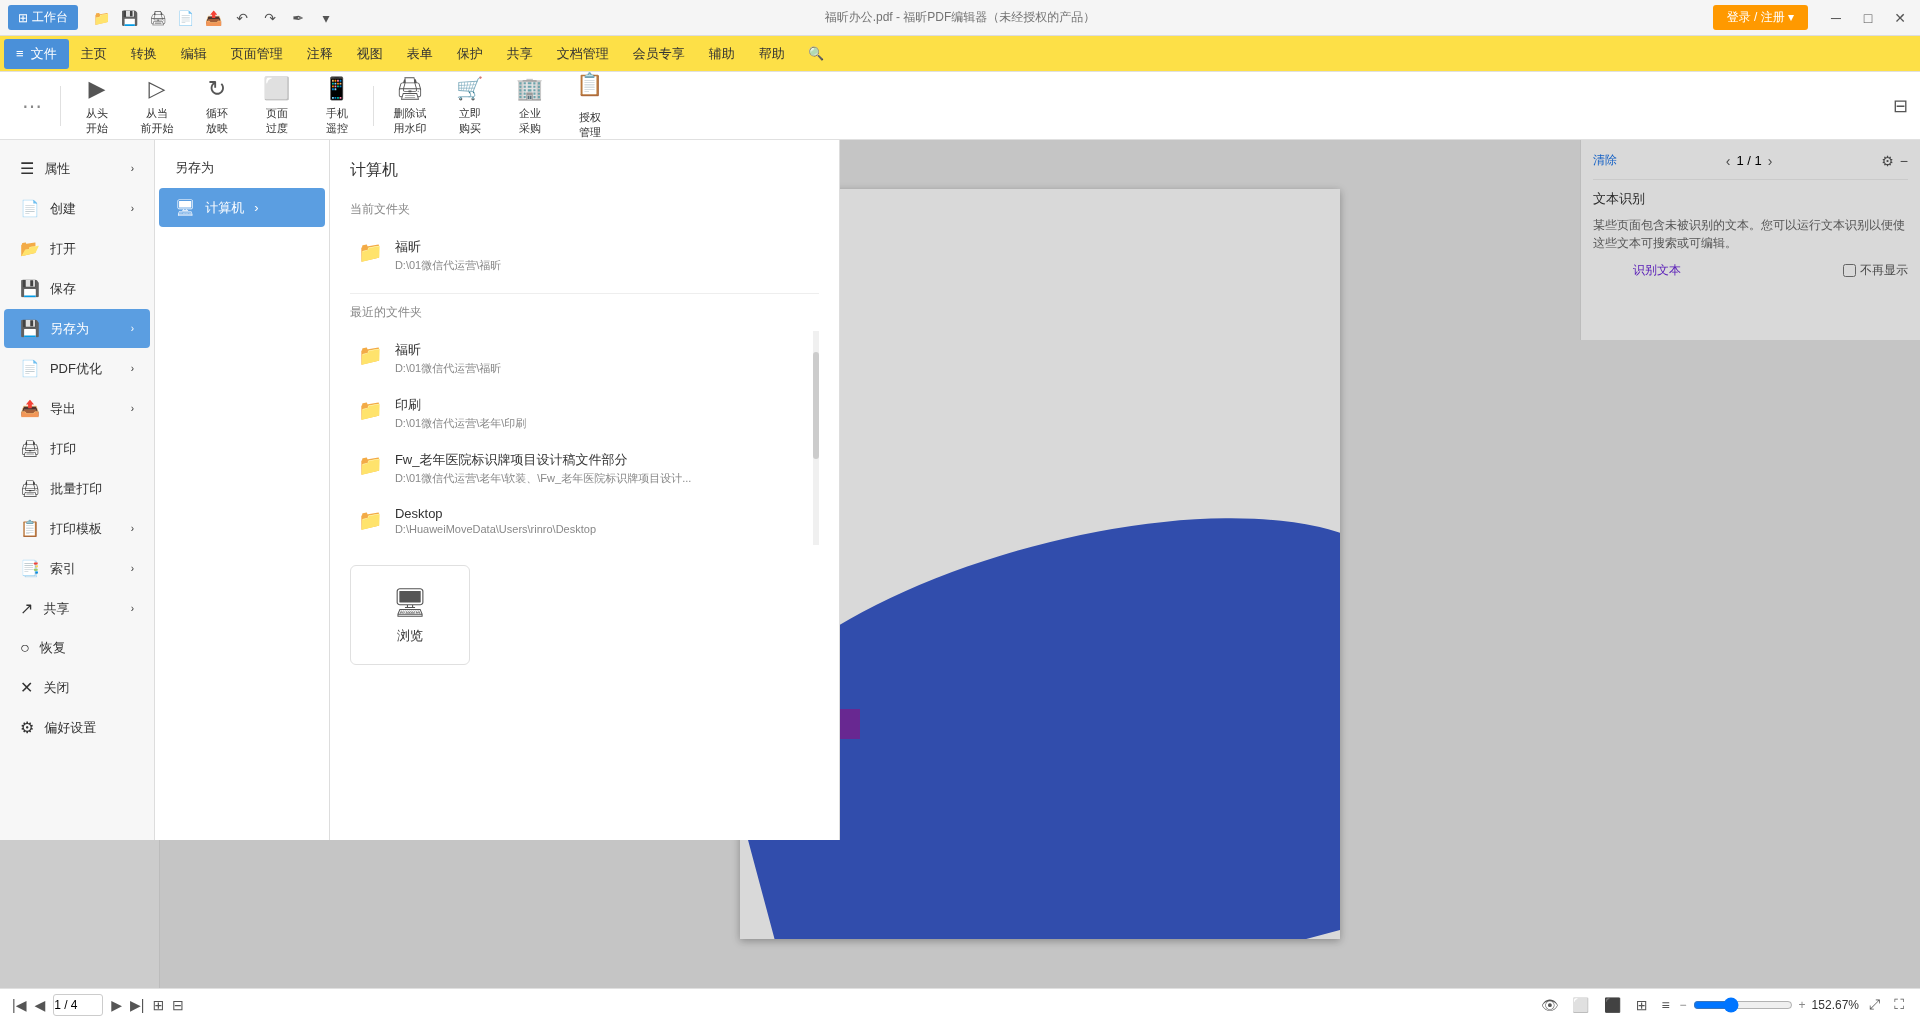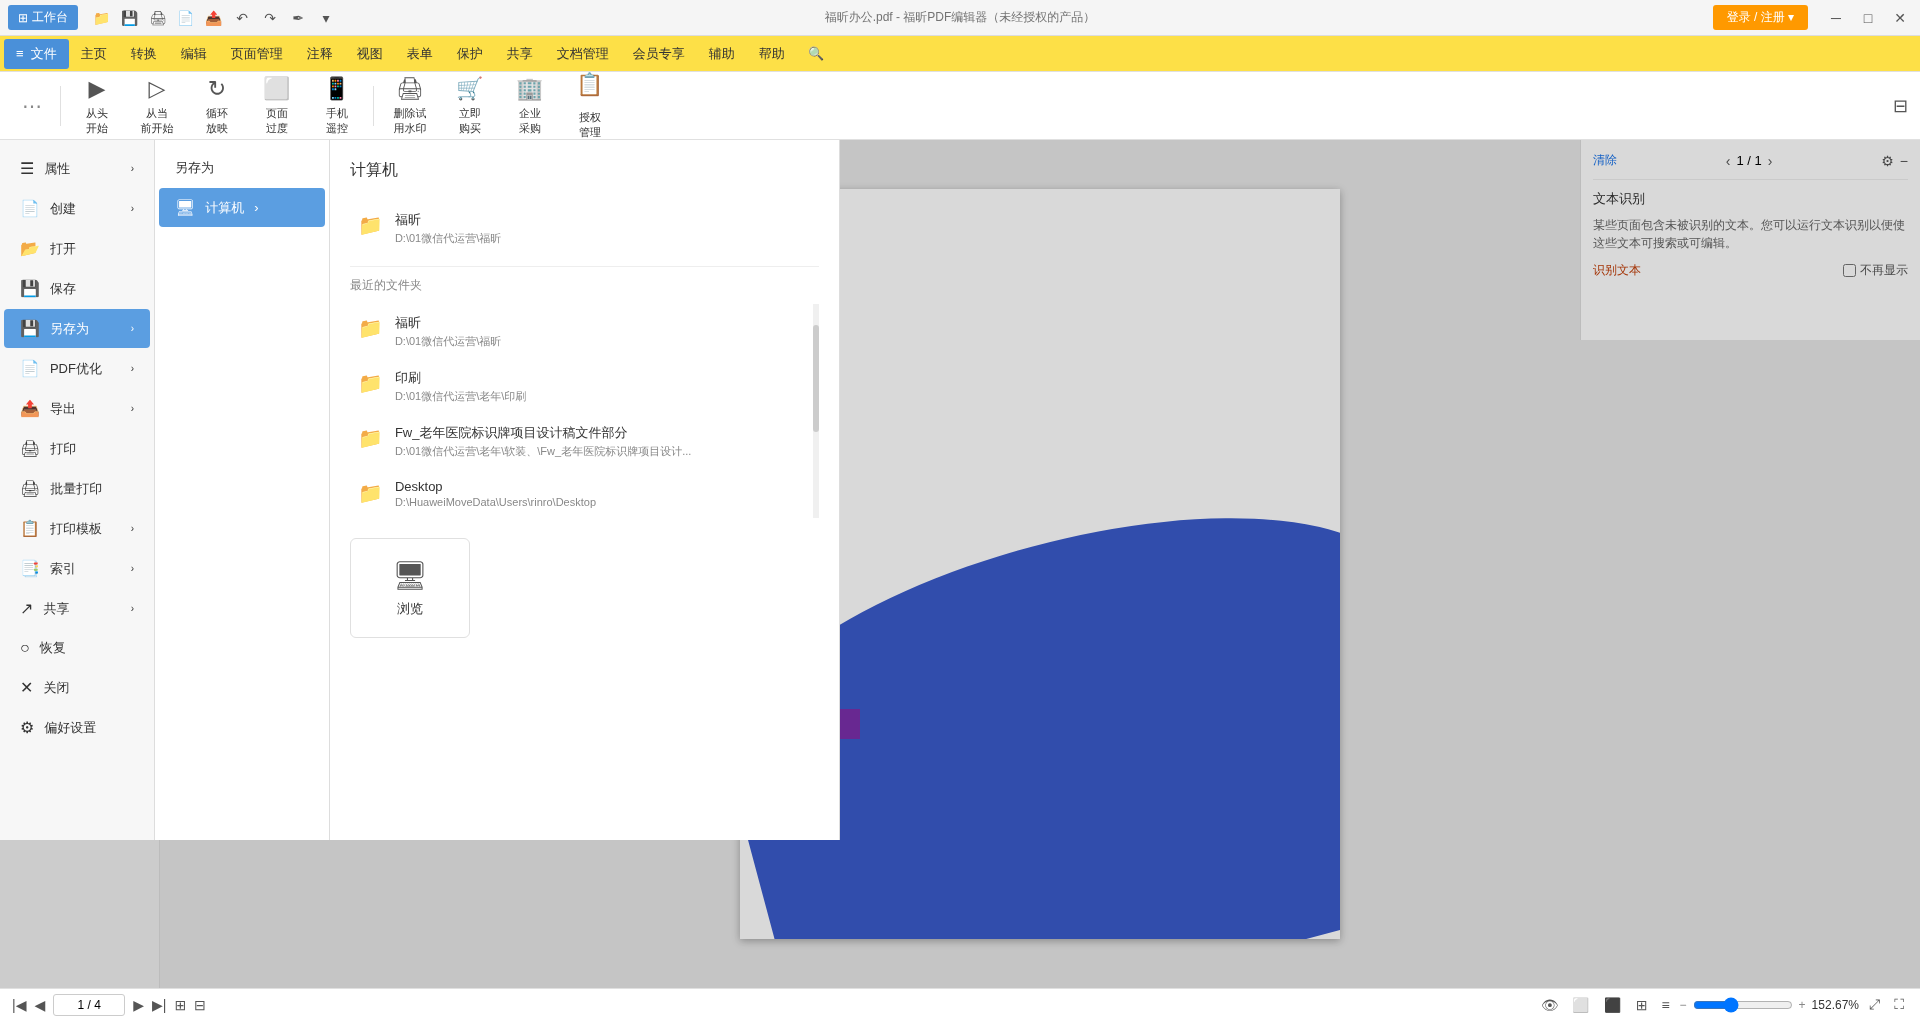--- a/index.html
+++ b/index.html
@@ -209,39 +209,39 @@
       padding: 12px;
     }
     .right-panel-header { display: flex; align-items: center; justify-content: space-between; margin-bottom: 10px; }
     .right-panel-nav { display: flex; align-items: center; gap: 6px; }
     .nav-btn { background: none; border: none; cursor: pointer; font-size: 14px; color: #555; }
     .right-panel-icons { display: flex; align-items: center; gap: 6px; }
 
     .text-recognition-section { margin-top: 8px; }
     .recognition-title { font-size: 13px; color: #333; font-weight: 500; margin-bottom: 8px; }
     .recognition-desc { font-size: 12px; color: #666; line-height: 1.5; margin-bottom: 10px; }
-    .recognition-link { color: #c2410c; font-size: 12px; cursor: pointer; text-decoration: none; }
+    .recognition-link { color: #6d28d9; font-size: 12px; cursor: pointer; text-decoration: none; margin-left: 40px; }
     .recognition-footer { display: flex; align-items: center; justify-content: space-between; margin-top: 8px; }
     .no-show-check { display: flex; align-items: center; gap: 4px; font-size: 12px; color: #555; }
 
     
     .bottom-bar {
       position: absolute;
       bottom: 0; left: 0; right: 0;
       height: 32px;
       background: white;
       border-top: 1px solid #e0e0e0;
       display: flex;
       align-items: center;
       padding: 0 12px;
       gap: 8px;
     }
     .bottom-nav-btn { background: none; border: none; cursor: pointer; font-size: 14px; color: #555; }
     .page-input-group { display: flex; align-items: center; gap: 4px; }
-    .page-input { width: 72px; height: 22px; border: 1px solid #ccc; border-radius: 3px; text-align: center; font-size: 12px; }
+    .page-input { width: 50px; height: 22px; border: 1px solid #ccc; border-radius: 3px; text-align: left; font-size: 12px; }
     .bottom-right { margin-left: auto; display: flex; align-items: center; gap: 6px; }
     .zoom-slider { width: 100px; }
     .zoom-pct { font-size: 12px; color: #333; }
     .view-btn { background: none; border: none; cursor: pointer; font-size: 14px; color: #555; padding: 2px 4px; }
 
     
     .overlay {
       position: absolute;
       left: 0; top: 0; right: 0; bottom: 0;
       background: rgba(0,0,0,0.15);
@@ -517,20 +517,21 @@
     <div class="saveas-item active">
       <span class="file-menu-icon">🖥</span>
       <span>计算机</span>
       <span class="arrow">›</span>
     </div>
   </div>
 
   <div class="computer-panel">
     <div class="computer-panel-title">计算机</div>
 
+    <div class="section-label">当前文件夹</div>
 
     <div class="folder-item">
       <span class="folder-icon">📁</span>
       <div class="folder-info">
         <div class="folder-name">福昕</div>
         <div class="folder-path">D:\01微信代运营\福昕</div>
       </div>
     </div>
 
     <div style="width:100%;height:1px;background:#eee;margin:10px 0;"></div>

